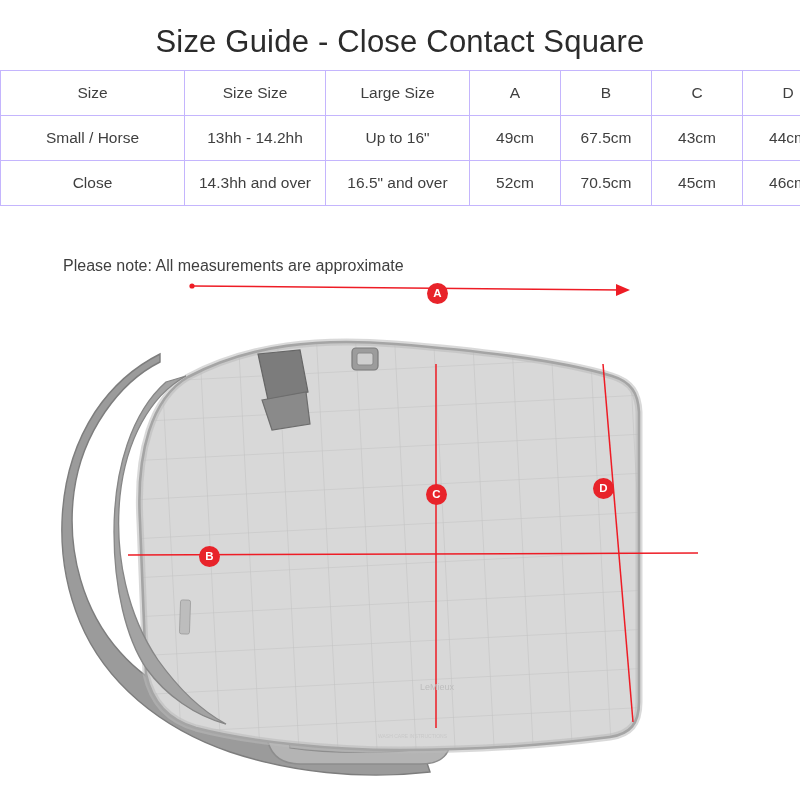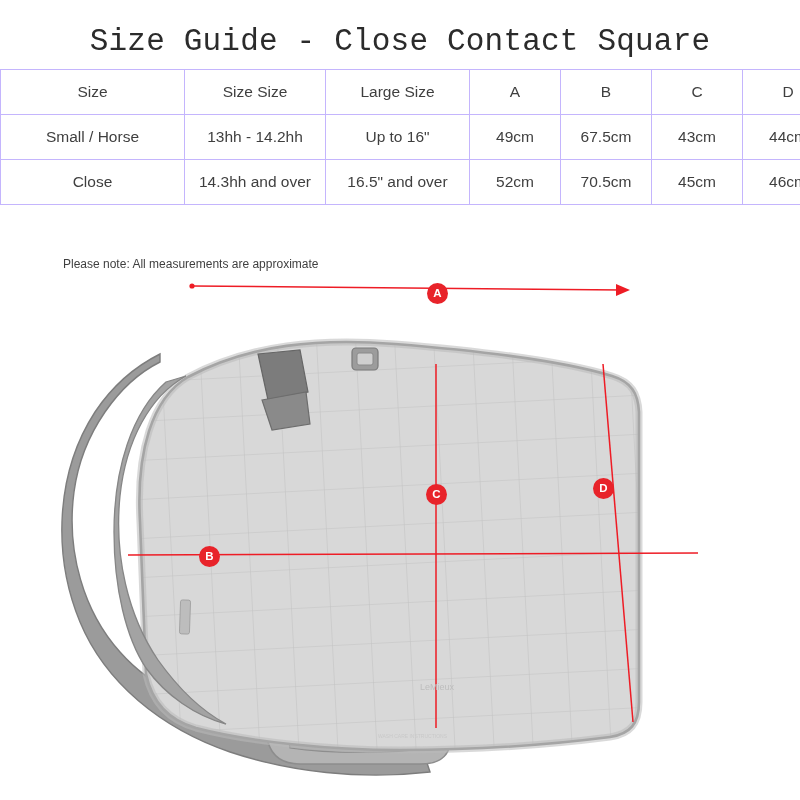--- a/index.html
+++ b/index.html
@@ -15,21 +15,21 @@
     overflow: hidden;
     position: relative;
   }
   #page {
     position: relative;
     width: 800px;
     height: 800px;
   }
   .title {
     text-align: center;
-    font-family: Liberation Mono, monospace;
+    font-family: Liberation Sans, sans-serif;
     font-size: 31px;
     font-weight: 400;
     color: #2b2b2b;
     letter-spacing: 0.2px;
     padding-top: 24px;
     padding-bottom: 10px;
   }
   table.size-table {
     border-collapse: collapse;
     width: 770px;
@@ -62,21 +62,21 @@
     width: 135px;
   }
   table.size-table tr td:nth-child(n+4),
   table.size-table tr th:nth-child(n+4) {
     width: 82px;
   }
   .note {
     position: absolute;
     left: 63px;
     top: 257px;
-    font-size: 12px;
+    font-size: 16px;
     color: #3f3f3f;
   }
   .diagram-wrap {
     position: absolute;
     left: 0;
     top: 272px;
     width: 800px;
     height: 528px;
   }
   .marker {

